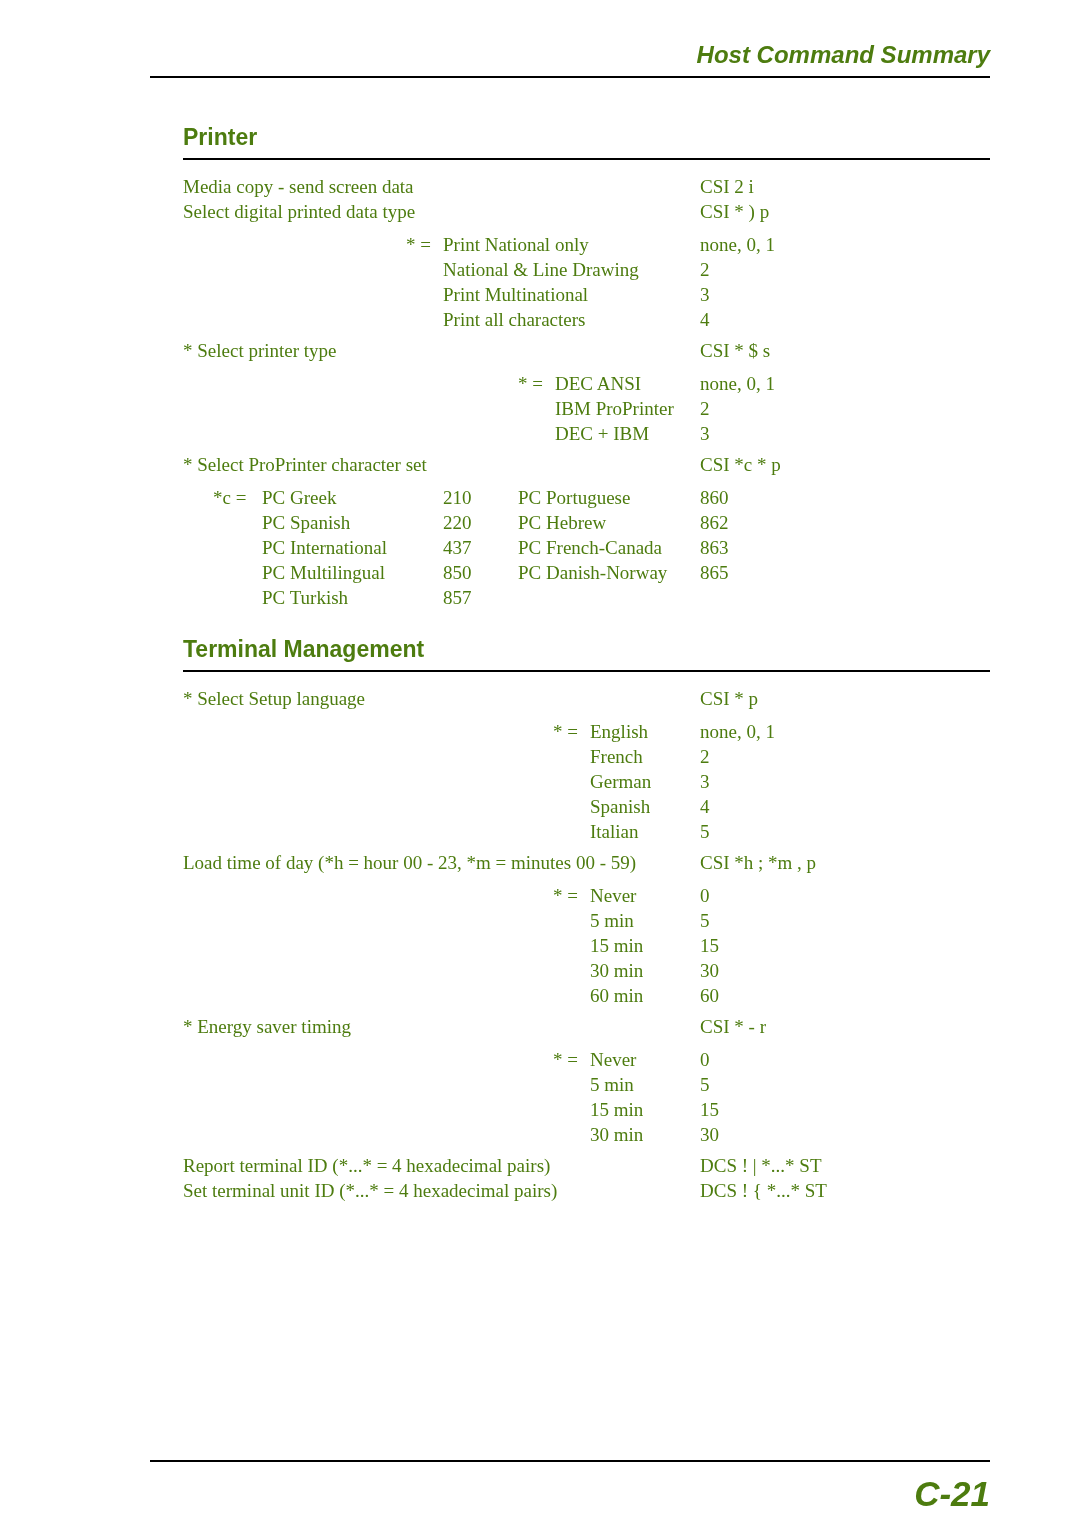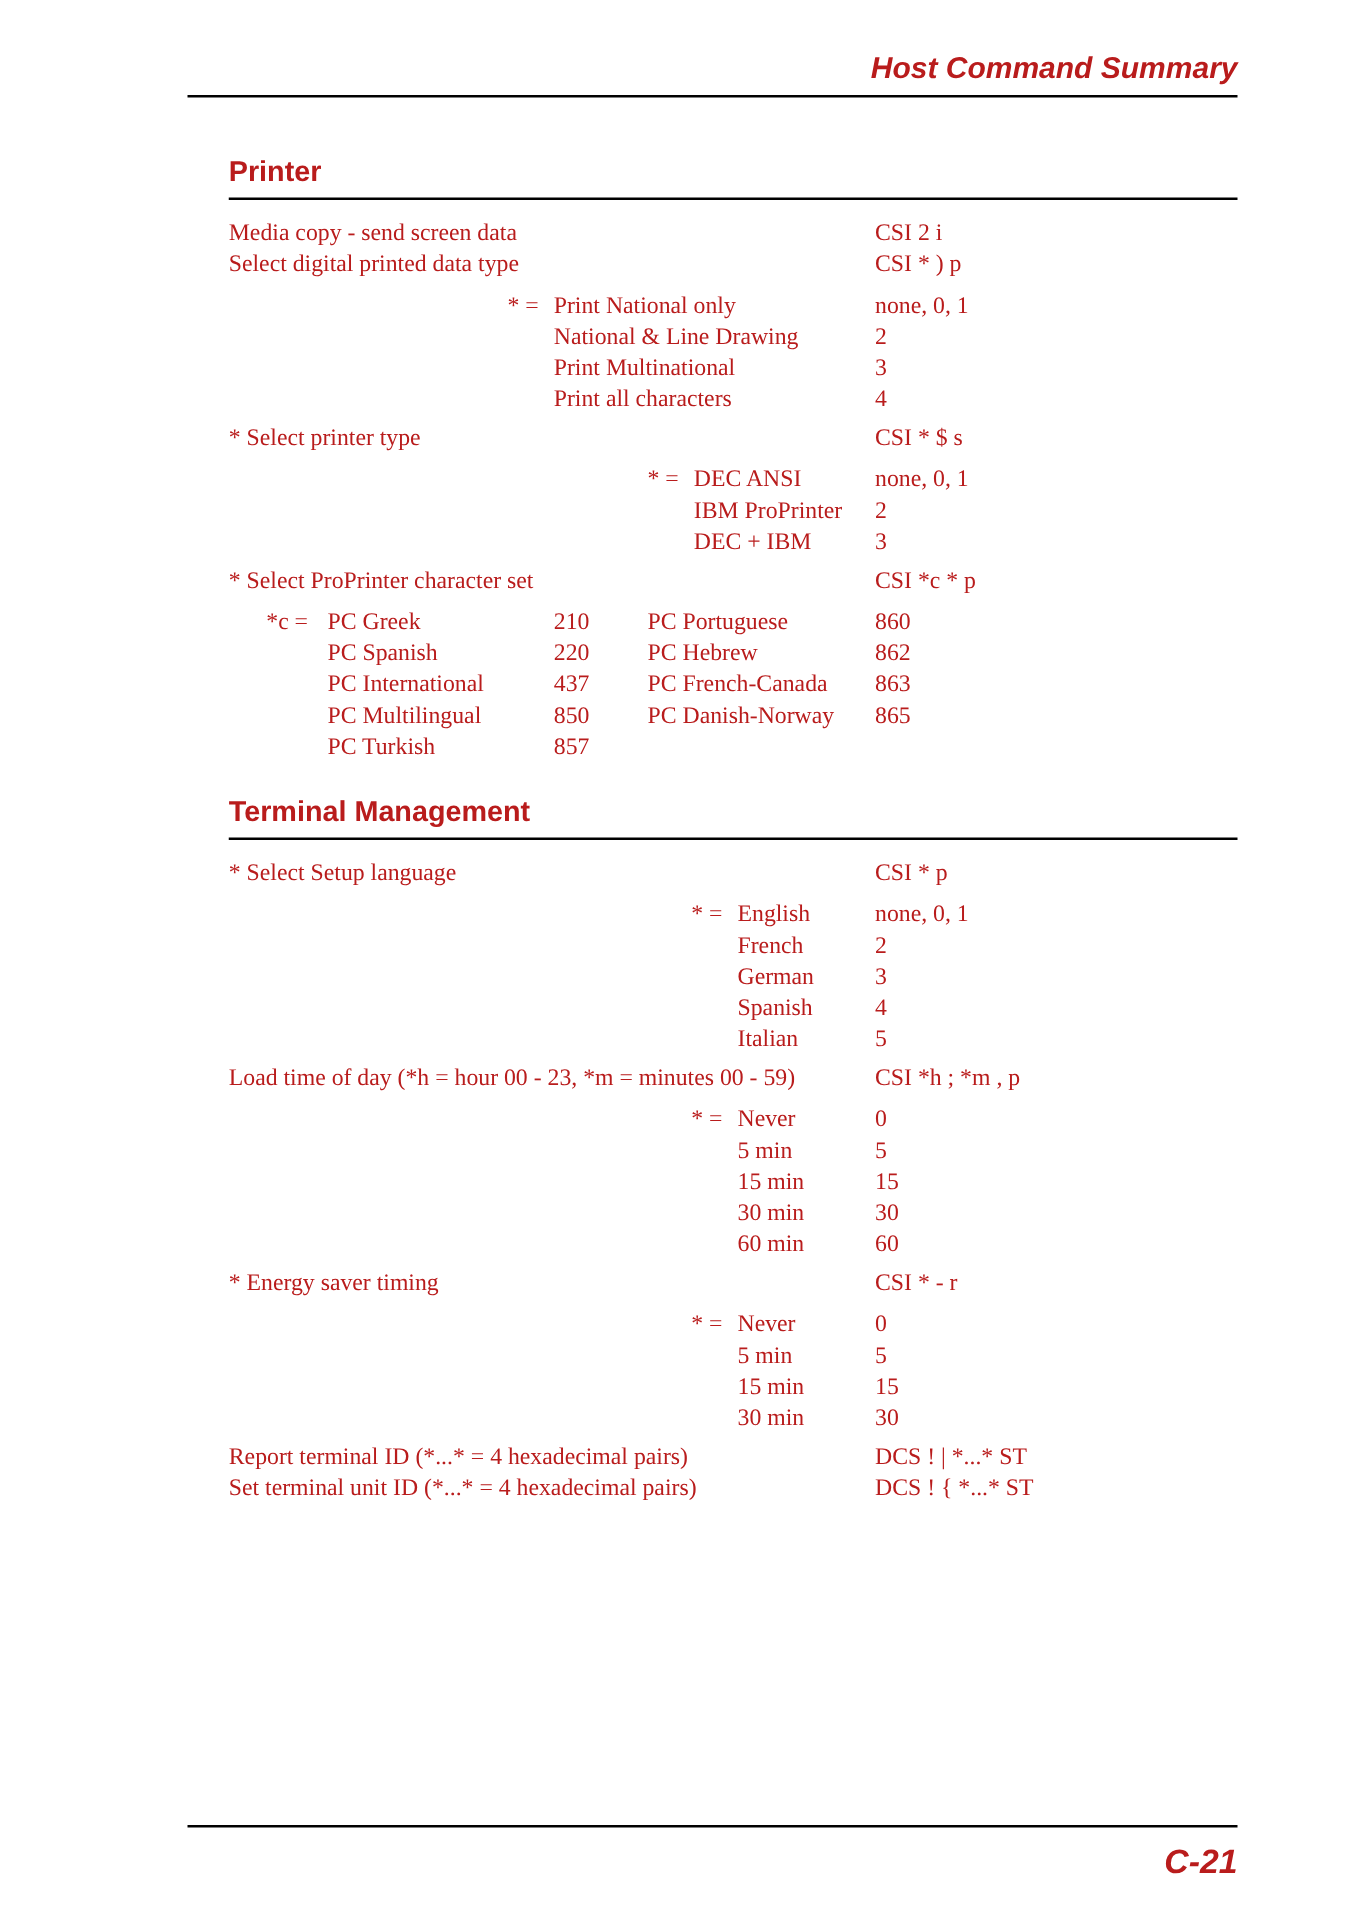--- a/index.html
+++ b/index.html
@@ -4,21 +4,21 @@
 <style>
   * { margin:0; padding:0; box-sizing:border-box; }
   html,body { background:#e9e9e9; }
   .page {
     position:relative;
     width:1080px; height:1532px;
     margin:0 auto;
     background:#ffffff;
     font-family:"Liberation Serif","DejaVu Serif",serif;
     font-size:19px;
-    color:#b91c1c;
+    color:#4d7c0f;
     overflow:hidden;
   }
   .doc-header {
     margin:0 90px 0 150px;
     padding-top:42px;
     padding-bottom:8px;
     border-bottom:2px solid #000;
   }
   .doc-header-title {
     text-align:right;
@@ -62,21 +62,21 @@
   .doc-footer {
     position:absolute;
     left:150px; right:90px; top:1460px;
     border-top:2px solid #000;
   }
   .page-number {
     text-align:right;
     font-family:"Liberation Sans",sans-serif;
     font-style:italic;
     font-weight:bold;
-    font-size:27px;
+    font-size:35px;
     margin-top:12px;
   }
 </style>
 </head>
 <body>
 
 <div class="page">
 
   <header class="doc-header">
     <div class="doc-header-title">Host Command Summary</div>

